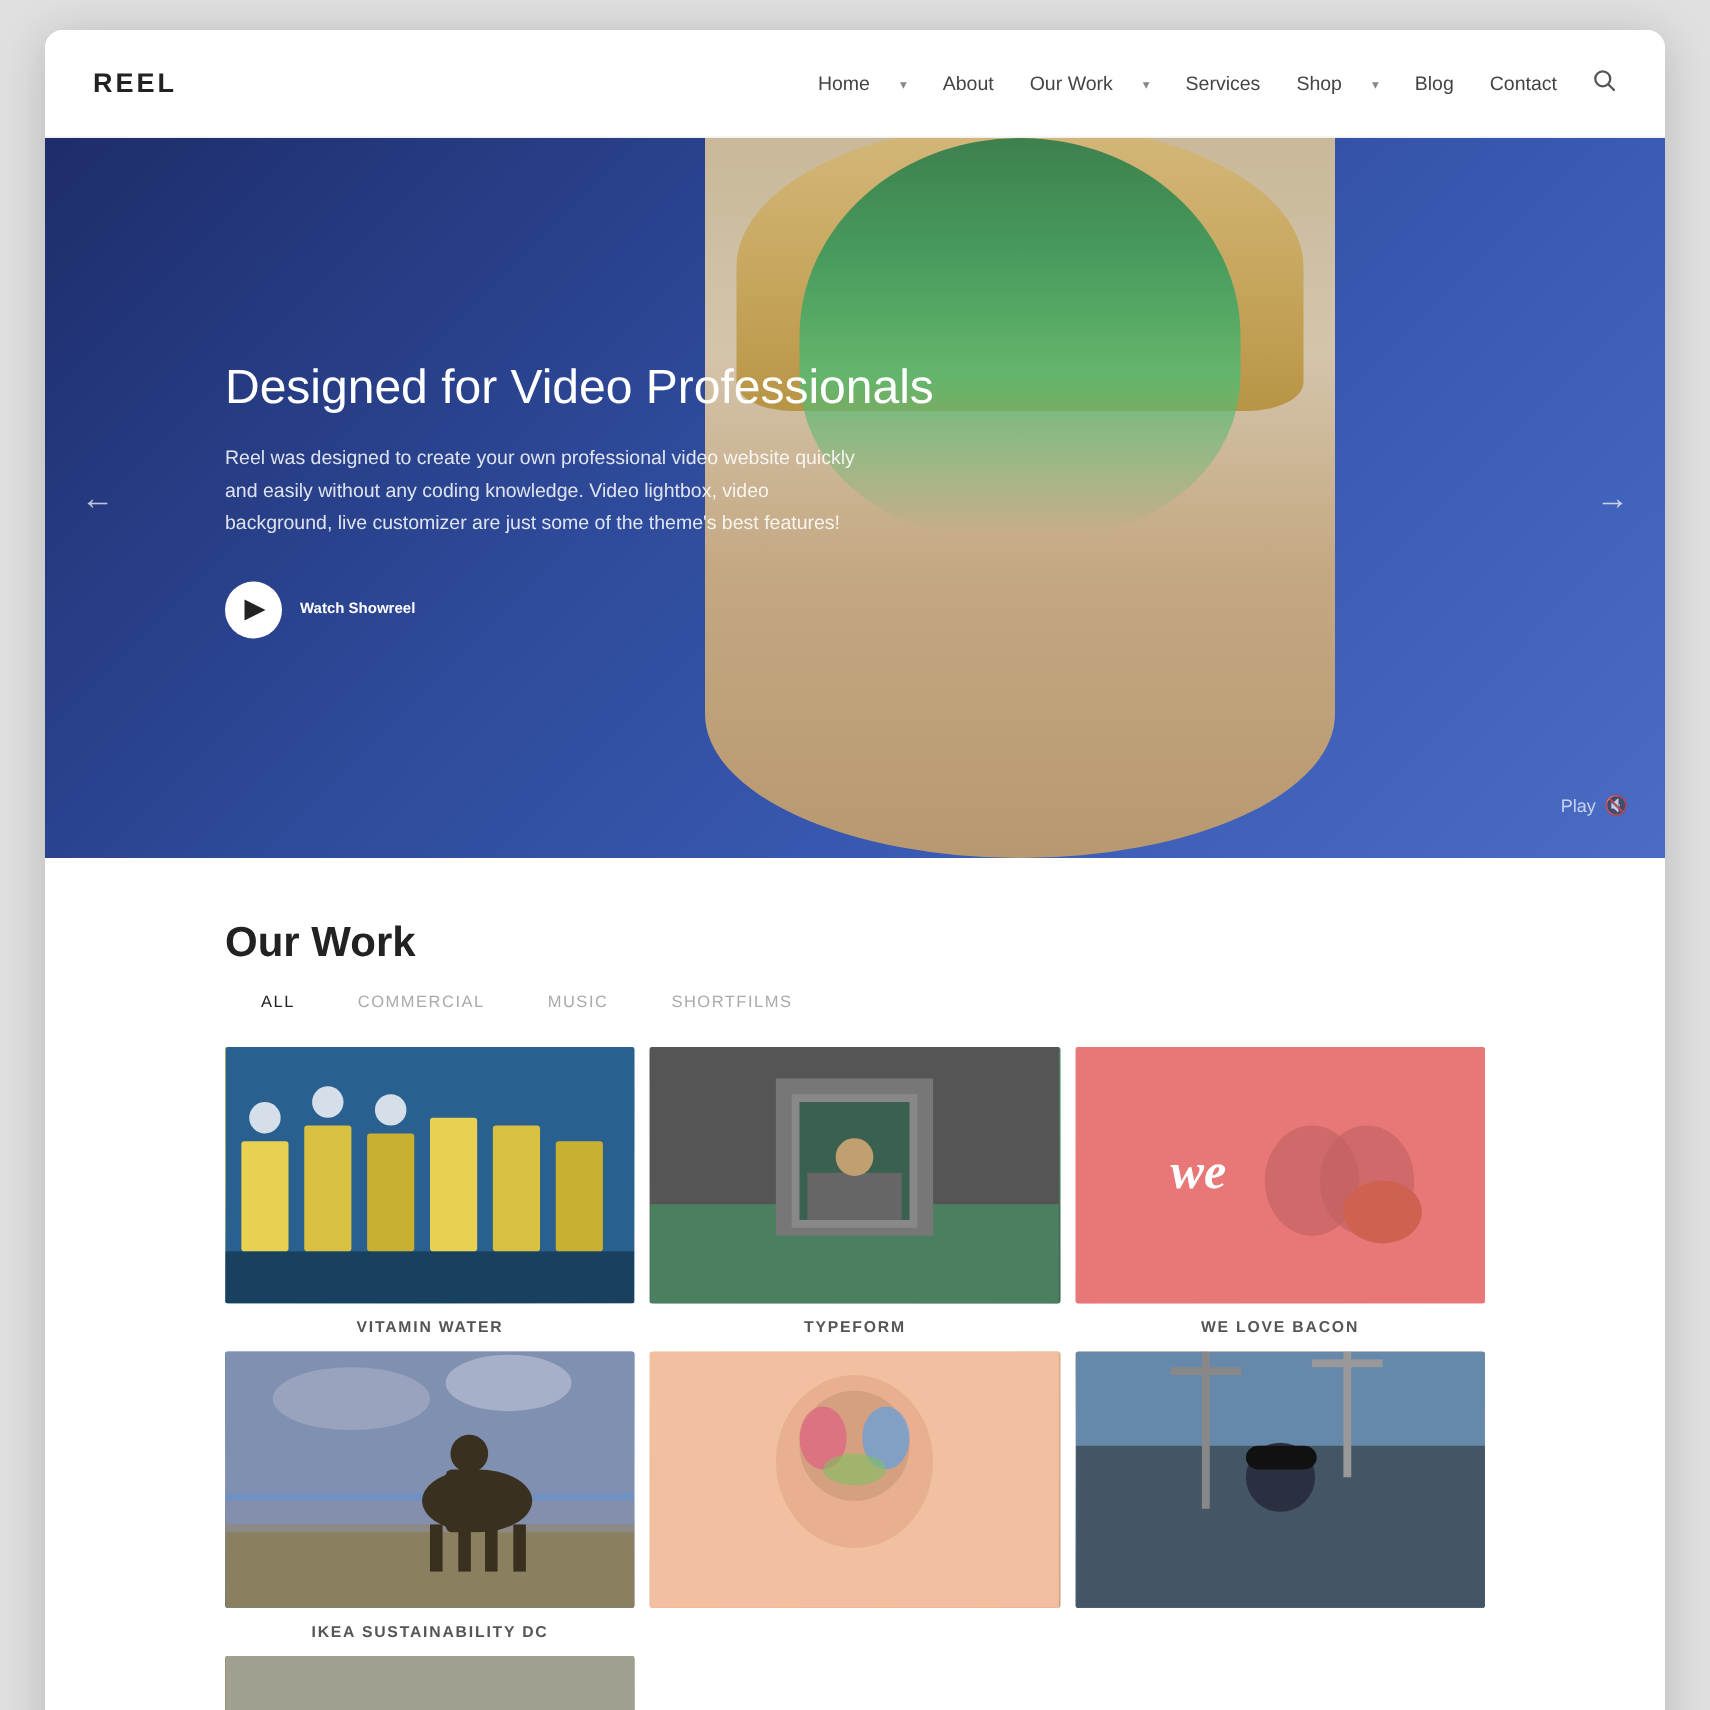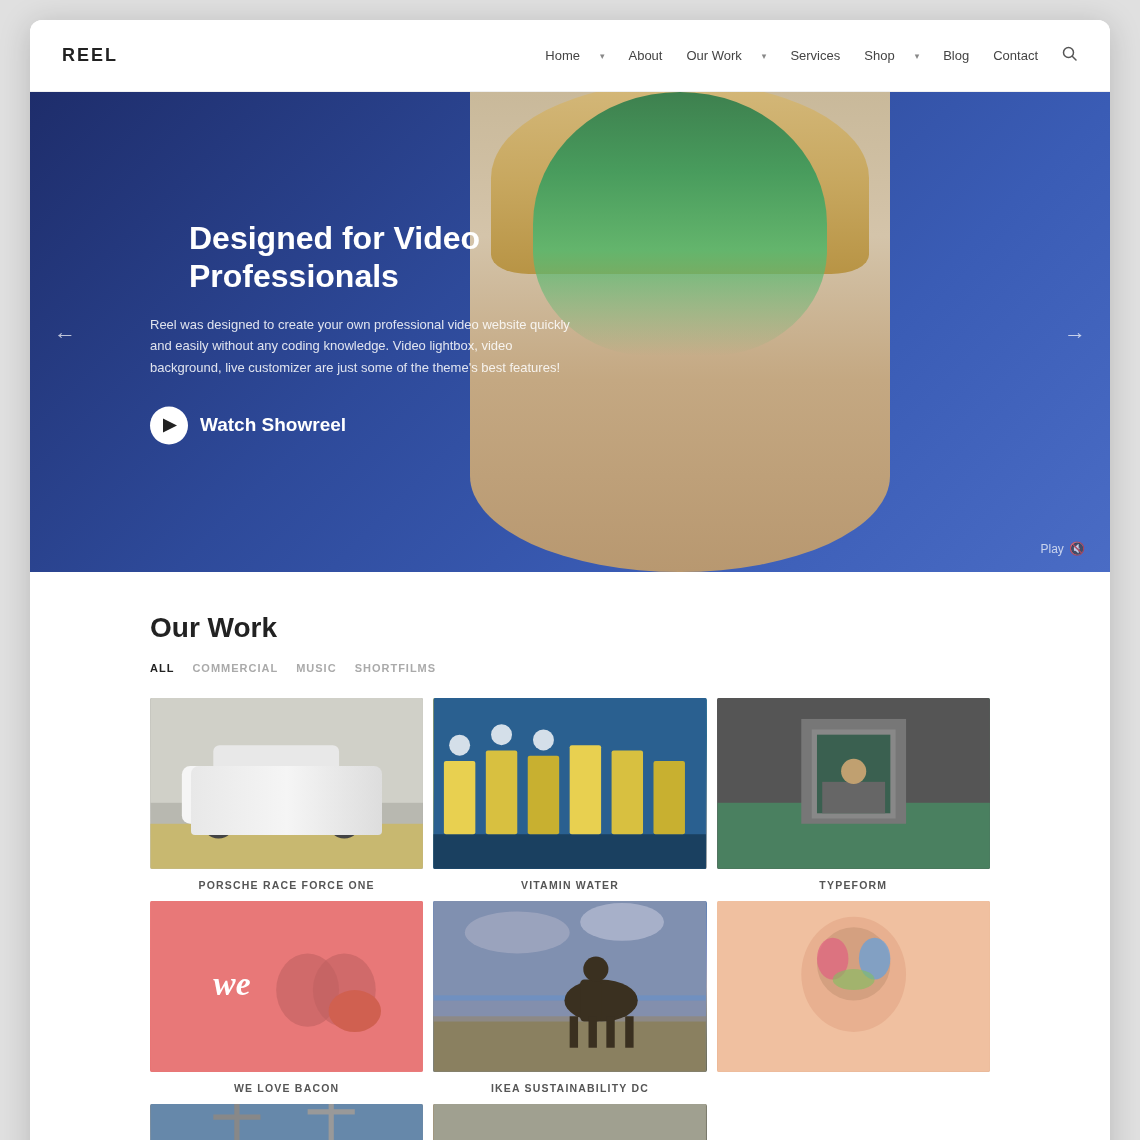--- a/index.html
+++ b/index.html
@@ -131,25 +131,24 @@
     .hero-content {
       position: absolute;
       left: 120px;
       top: 50%;
       transform: translateY(-50%);
       max-width: 480px;
       z-index: 5;
     }
     .hero-title {
       font-size: 32px;
-      font-weight: 700;
+      font-weight: 400;
       color: #fff;
       line-height: 1.2;
       margin-bottom: 18px;
-      margin-left: 39px;
     }
     .hero-desc {
       font-size: 13px;
       color: rgba(255,255,255,0.85);
       line-height: 1.65;
       margin-bottom: 28px;
       max-width: 420px;
     }
     .hero-cta {
       display: flex;
@@ -170,28 +169,28 @@
     .play-btn::after {
       content: '';
       width: 0;
       height: 0;
       border-style: solid;
       border-width: 7px 0 7px 14px;
       border-color: transparent transparent transparent #222;
       margin-left: 2px;
     }
     .hero-cta-label {
-      font-size: 19px;
+      font-size: 10px;
       font-weight: 600;
       color: #fff;
       text-align: right;
     }
     .hero-playbar {
       position: absolute;
-      bottom: 16px;
+      bottom: 28px;
       right: 24px;
       display: flex;
       align-items: center;
       gap: 6px;
       color: rgba(255,255,255,0.7);
       font-size: 12px;
       cursor: pointer;
       z-index: 5;
     }
     .hero-playbar .speaker-icon {
@@ -210,25 +209,26 @@
       margin-bottom: 18px;
     }
     .filter-tabs {
       display: flex;
       gap: 18px;
       margin-bottom: 24px;
       align-items: center;
     }
     .filter-tab {
       font-size: 11px;
-      font-weight: 700;
+      font-weight: 400;
       letter-spacing: 1px;
       color: #aaa;
       cursor: pointer;
       text-transform: uppercase;
+      margin-left: 24px;
     }
     .filter-tab.active {
       color: #222;
     }
     .work-grid {
       display: grid;
       grid-template-columns: repeat(3, 1fr);
       gap: 10px;
     }
     .work-item {
@@ -372,40 +372,20 @@
 
     <div class="filter-tabs">
       <span class="filter-tab active">ALL</span>
       <span class="filter-tab">COMMERCIAL</span>
       <span class="filter-tab">MUSIC</span>
       <span class="filter-tab">SHORTFILMS</span>
     </div>
 
     <div class="work-grid">
 
-      <div class="work-item">
-        <div class="work-thumb work-thumb-car">
-          
-          <svg width="100%" height="100%" viewBox="0 0 260 163" xmlns="http://www.w3.org/2000/svg">
-            <rect width="260" height="163" fill="#b8b8b0"></rect>
-            <rect y="120" width="260" height="43" fill="#c8b870"></rect>
-
-            <rect width="260" height="100" fill="#d0d0c8"></rect>
-
-            <rect x="30" y="65" width="180" height="55" rx="8" fill="#f5f5f5"></rect>
-            <rect x="60" y="45" width="120" height="30" rx="6" fill="#e8e8e8"></rect>
-
-            <circle cx="65" cy="118" r="16" fill="#444"></circle>
-            <circle cx="65" cy="118" r="8" fill="#888"></circle>
-            <circle cx="185" cy="118" r="16" fill="#444"></circle>
-            <circle cx="185" cy="118" r="8" fill="#888"></circle>
-          </svg>
-        </div>
-        <span class="work-label">PORSCHE RACE FORCE ONE</span>
-      </div>
 
 
       <div class="work-item">
         <div class="work-thumb work-thumb-gym">
           <svg width="100%" height="100%" viewBox="0 0 260 163" xmlns="http://www.w3.org/2000/svg">
             <rect width="260" height="163" fill="#2a6090"></rect>
             <rect y="130" width="260" height="33" fill="#1a4060"></rect>
 
             <rect x="10" y="60" width="30" height="70" rx="2" fill="#e8d050"></rect>
             <rect x="50" y="50" width="30" height="80" rx="2" fill="#d8c040"></rect>

